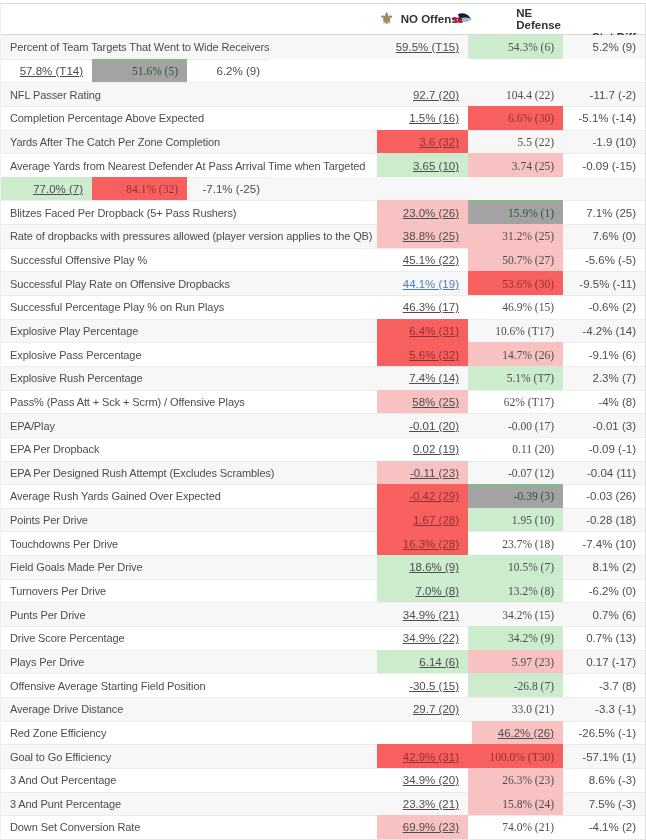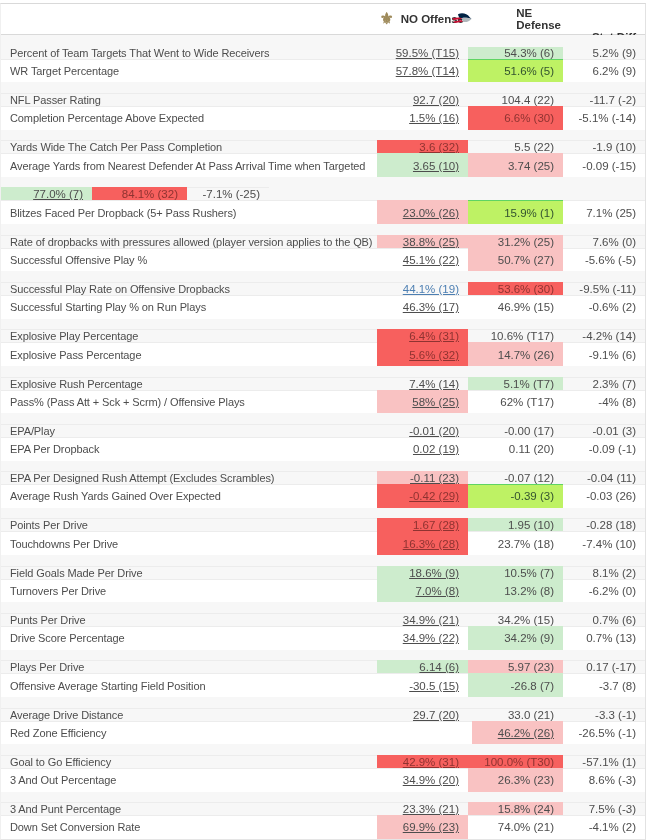--- a/index.html
+++ b/index.html
@@ -9,41 +9,41 @@
     border-right:1px solid #e2e2e2; border-left:1px solid #f0f0f0;
     display:flex; flex-direction:column; background:#fff;
   }
   .thead {
     display:flex; align-items:center; height:30px; flex:0 0 30px;
     border-bottom:1px solid #d9d9d9; font-weight:bold; font-size:11.5px; color:#333;
   }
   .tbody { display:flex; flex-direction:column; flex:1; }
   .row { display:flex; align-items:stretch; flex:1; font-size:11.5px; color:#4d4d4d; }
   .row + .row .label-c, .row + .row .cell { border-top:1px solid #ececec; }
-  .row.odd { background:#f7f7f7;align-items:flex-end; }
+  .row.odd { background:#f7f7f7; }
   .label-c {
     flex:1; display:flex; align-items:center; padding-left:9px;
     font-size:11px; letter-spacing:-0.1px; white-space:nowrap; overflow:hidden;
     box-sizing:border-box;
   }
   .cell {
     display:flex; align-items:center; justify-content:flex-end;
     padding-right:9px; box-sizing:border-box; white-space:nowrap;
   }
   .c1 { width:91px; flex:0 0 91px;text-decoration:underline; }
-  .c2 { width:95px; flex:0 0 95px; }
+  .c2 { width:95px; flex:0 0 95px;font-family:Liberation Serif, serif; }
   .c3 { width:82px; flex:0 0 82px; }
   .hd { display:flex; align-items:center; justify-content:flex-end; gap:7px;
         padding-right:9px; box-sizing:border-box; }
   .hd.h1 { width:91px; flex:0 0 91px; padding-right:4px; }
   .hd.h2 { width:95px; flex:0 0 95px; padding-right:2px;gap:44px; }
   .hd.h3 { width:82px; flex:0 0 82px;margin-top:36px; }
   .bg-red        { background:#f7605e; color:#8f3331; border-top-color:#f7605e !important; }
   .bg-pink       { background:#f9c2c2; border-top-color:#f9c2c2 !important; }
-  .bg-green      { background:#bef264; color:#33532f; border-top-color:#5fd463 !important; }
+  .bg-green      { background:#a3a3a3; color:#33532f; border-top-color:#5fd463 !important; }
   .bg-lightgreen { background:#cdeccd; border-top-color:#cdeccd !important; }
   .fg-blue { color:#4d7fb2; }
   .saints-icon { font-size:16px; line-height:1; color:#9e8a5a; }
   .flex-spacer { flex:1; }
 </style>
 </head>
 <body>
 
 <div class="table-wrap">
   <div class="thead">
@@ -69,42 +69,41 @@
   </div>
   <div class="tbody">
   <div class="row odd">
     <div class="label-c">Percent of Team Targets That Went to Wide Receivers</div>
     <div class="cell c1">59.5% (T15)</div>
     <div class="cell c2 bg-lightgreen">54.3% (6)</div>
     <div class="cell c3">5.2% (9)</div>
   </div>
 
   <div class="row">
-    <div class="label-c">WR Target Percentage</div>
     <div class="cell c1">57.8% (T14)</div>
     <div class="cell c2 bg-green">51.6% (5)</div>
     <div class="cell c3">6.2% (9)</div>
   </div>
 
   <div class="row odd">
     <div class="label-c">NFL Passer Rating</div>
     <div class="cell c1">92.7 (20)</div>
     <div class="cell c2">104.4 (22)</div>
     <div class="cell c3">-11.7 (-2)</div>
   </div>
 
   <div class="row">
     <div class="label-c">Completion Percentage Above Expected</div>
     <div class="cell c1">1.5% (16)</div>
     <div class="cell c2 bg-red">6.6% (30)</div>
     <div class="cell c3">-5.1% (-14)</div>
   </div>
 
   <div class="row odd">
-    <div class="label-c">Yards Wide The Catch Per Pass Completion</div>
+    <div class="label-c">Yards After The Catch Per Zone Completion</div>
     <div class="cell c1 bg-red">3.6 (32)</div>
     <div class="cell c2">5.5 (22)</div>
     <div class="cell c3">-1.9 (10)</div>
   </div>
 
   <div class="row">
     <div class="label-c">Average Yards from Nearest Defender At Pass Arrival Time when Targeted</div>
     <div class="cell c1 bg-lightgreen">3.65 (10)</div>
     <div class="cell c2 bg-pink">3.74 (25)</div>
     <div class="cell c3">-0.09 (-15)</div>
@@ -138,21 +137,21 @@
   </div>
 
   <div class="row odd">
     <div class="label-c">Successful Play Rate on Offensive Dropbacks</div>
     <div class="cell c1 fg-blue">44.1% (19)</div>
     <div class="cell c2 bg-red">53.6% (30)</div>
     <div class="cell c3">-9.5% (-11)</div>
   </div>
 
   <div class="row">
-    <div class="label-c">Successful Starting Play % on Run Plays</div>
+    <div class="label-c">Successful Percentage Play % on Run Plays</div>
     <div class="cell c1">46.3% (17)</div>
     <div class="cell c2">46.9% (15)</div>
     <div class="cell c3">-0.6% (2)</div>
   </div>
 
   <div class="row odd">
     <div class="label-c">Explosive Play Percentage</div>
     <div class="cell c1 bg-red">6.4% (31)</div>
     <div class="cell c2">10.6% (T17)</div>
     <div class="cell c3">-4.2% (14)</div>

